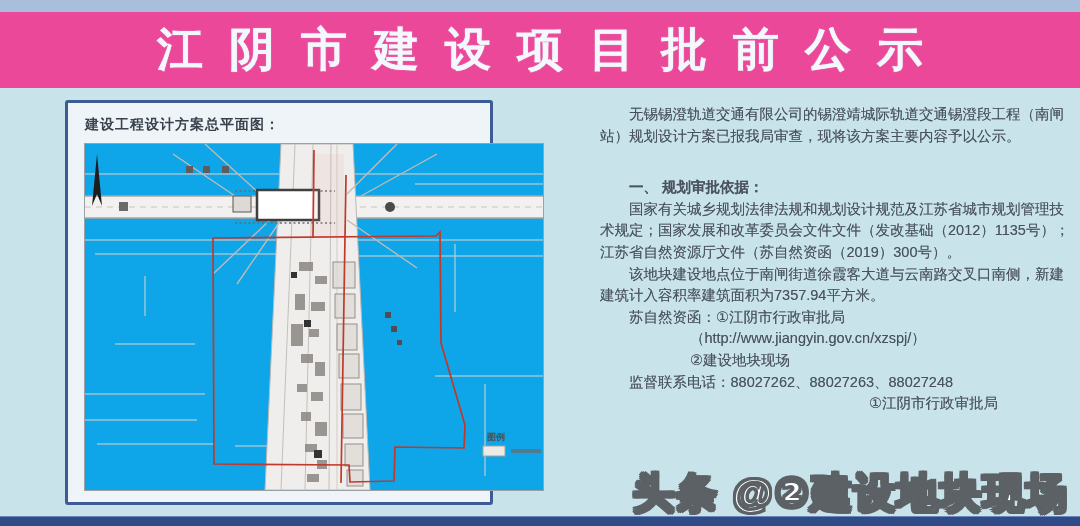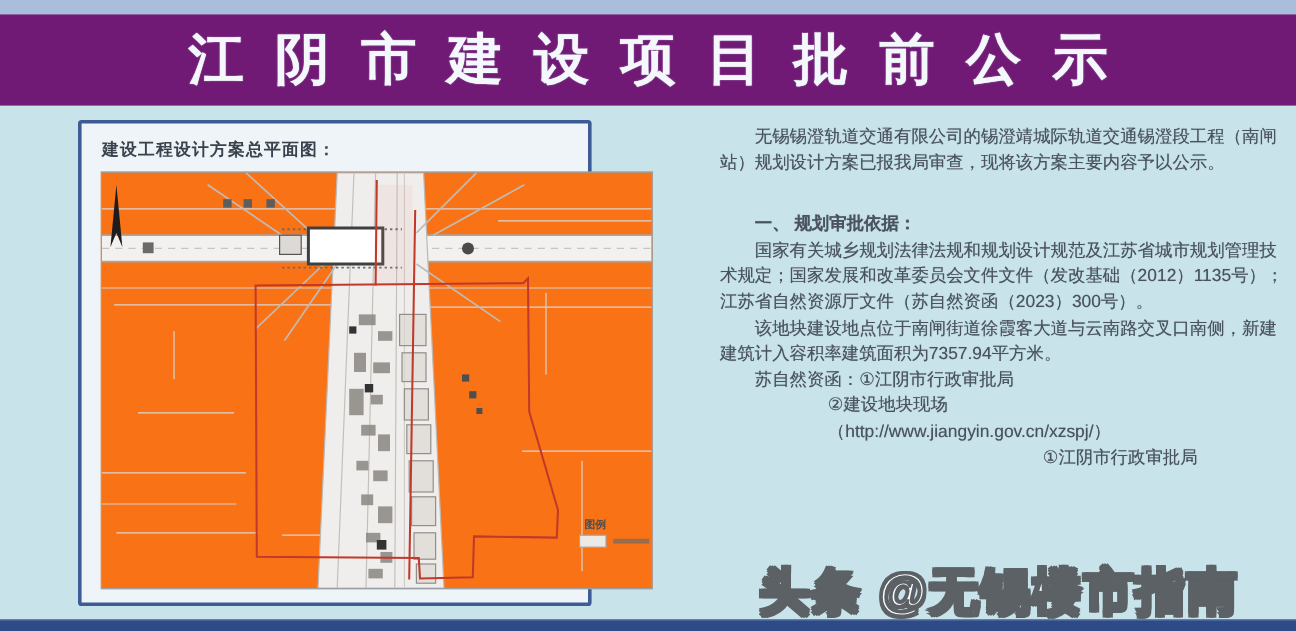--- a/index.html
+++ b/index.html
@@ -5,21 +5,21 @@
   html,body{margin:0;padding:0;background:#eee;}
   .page{
     position:relative;width:1080px;height:526px;overflow:hidden;
     font-family:"Liberation Sans","DejaVu Sans",sans-serif;
     background:#c8e3ea;
   }
   
   .top-strip{position:absolute;left:0;top:0;width:1080px;height:12px;background:#a9bedb;}
   .title-band{
     position:absolute;left:0;top:12px;width:1080px;height:76px;
-    background:#701a75;color:#f4f7fc;
+    background:#ec4899;color:#f4f7fc;
     display:flex;align-items:center;justify-content:center;
     font-size:46px;font-weight:bold;letter-spacing:26px;text-indent:26px;
     text-shadow:0 0 1px #d8e0ee;
     white-space:nowrap;
   }
   .bottom-bar{
     position:absolute;left:0;top:516px;width:1080px;height:10px;
     background:#2e4b87;border-top:1px solid #6b86b4;
   }
   
@@ -27,21 +27,21 @@
     position:absolute;left:65px;top:100px;width:428px;height:405px;
     background:#eef4f7;border:3px solid #3d5b94;border-radius:3px;
     box-sizing:border-box;
   }
   .map-title{
     position:absolute;left:17px;top:13px;
     font-size:14px;font-weight:bold;color:#39424d;letter-spacing:1px;
   }
   .map-box{
     position:absolute;left:16px;top:40px;width:458px;height:346px;
-    background:#f97316;border:1px solid #9aa0a4;box-sizing:content-box;
+    background:#0ea5e9;border:1px solid #9aa0a4;box-sizing:content-box;
   }
   .map-box svg{display:block;}
   
   .notice{
     position:absolute;left:600px;top:104px;width:472px;
     font-size:14.5px;line-height:21.6px;color:#49525e;
     text-shadow:0 0 .6px rgba(73,82,94,.55);
   }
   .notice p{margin:0;text-indent:2em;}
   .notice p.heading{font-weight:bold;margin-top:30px;}
@@ -187,25 +187,26 @@
           <rect x="398" y="302" width="22" height="10" fill="#eceae6" stroke="#a8a39e" stroke-width="1"></rect>
           <rect x="426" y="305" width="30" height="4" fill="#6f6b67" opacity="0.7"></rect>
         </g>
       </svg>
     </div>
   </div>
 
   <div class="notice">
     <p>无锡锡澄轨道交通有限公司的锡澄靖城际轨道交通锡澄段工程（南闸站）规划设计方案已报我局审查，现将该方案主要内容予以公示。</p>
     <p class="heading">一、 规划审批依据：</p>
-    <p>国家有关城乡规划法律法规和规划设计规范及江苏省城市规划管理技术规定；国家发展和改革委员会文件文件（发改基础（2012）1135号）；江苏省自然资源厅文件（苏自然资函（2023）300号）。</p>
+    <p>国家有关城乡规划法律法规和规划设计规范及江苏省城市规划管理技术规定；国家发展和改革委员会文件文件（发改基础（2012）1135号）；江苏省自然资源厅文件（苏自然资函（2019）300号）。</p>
     <p>该地块建设地点位于南闸街道徐霞客大道与云南路交叉口南侧，新建建筑计入容积率建筑面积为7357.94平方米。</p>
     <p>苏自然资函：①江阴市行政审批局</p>
+    <p class="sub-indent">（http://www.jiangyin.gov.cn/xzspj/）</p>
     <p class="sub-indent">②建设地块现场</p>
-    <p class="sub-indent">（http://www.jiangyin.gov.cn/xzspj/）</p>
+    <p>监督联系电话：88027262、88027263、88027248</p>
     <p class="signature">①江阴市行政审批局</p>
   </div>
 
-  <div class="watermark">头条 @无锡楼市指南</div>
+  <div class="watermark">头条 @②建设地块现场</div>
 
   <div class="bottom-bar"></div>
 
 </div>
 
 </body></html>

